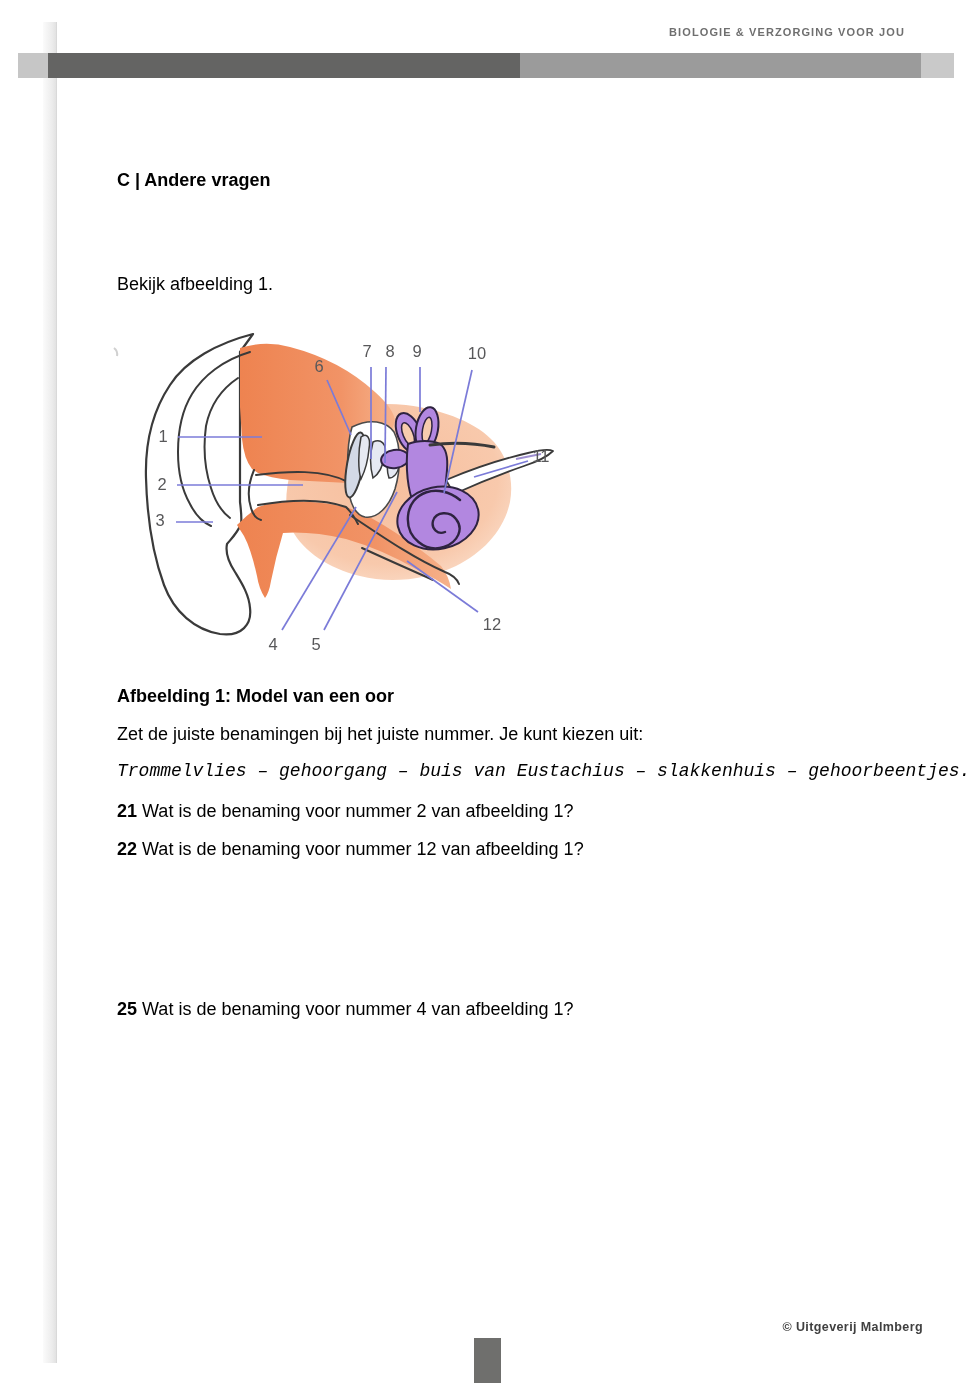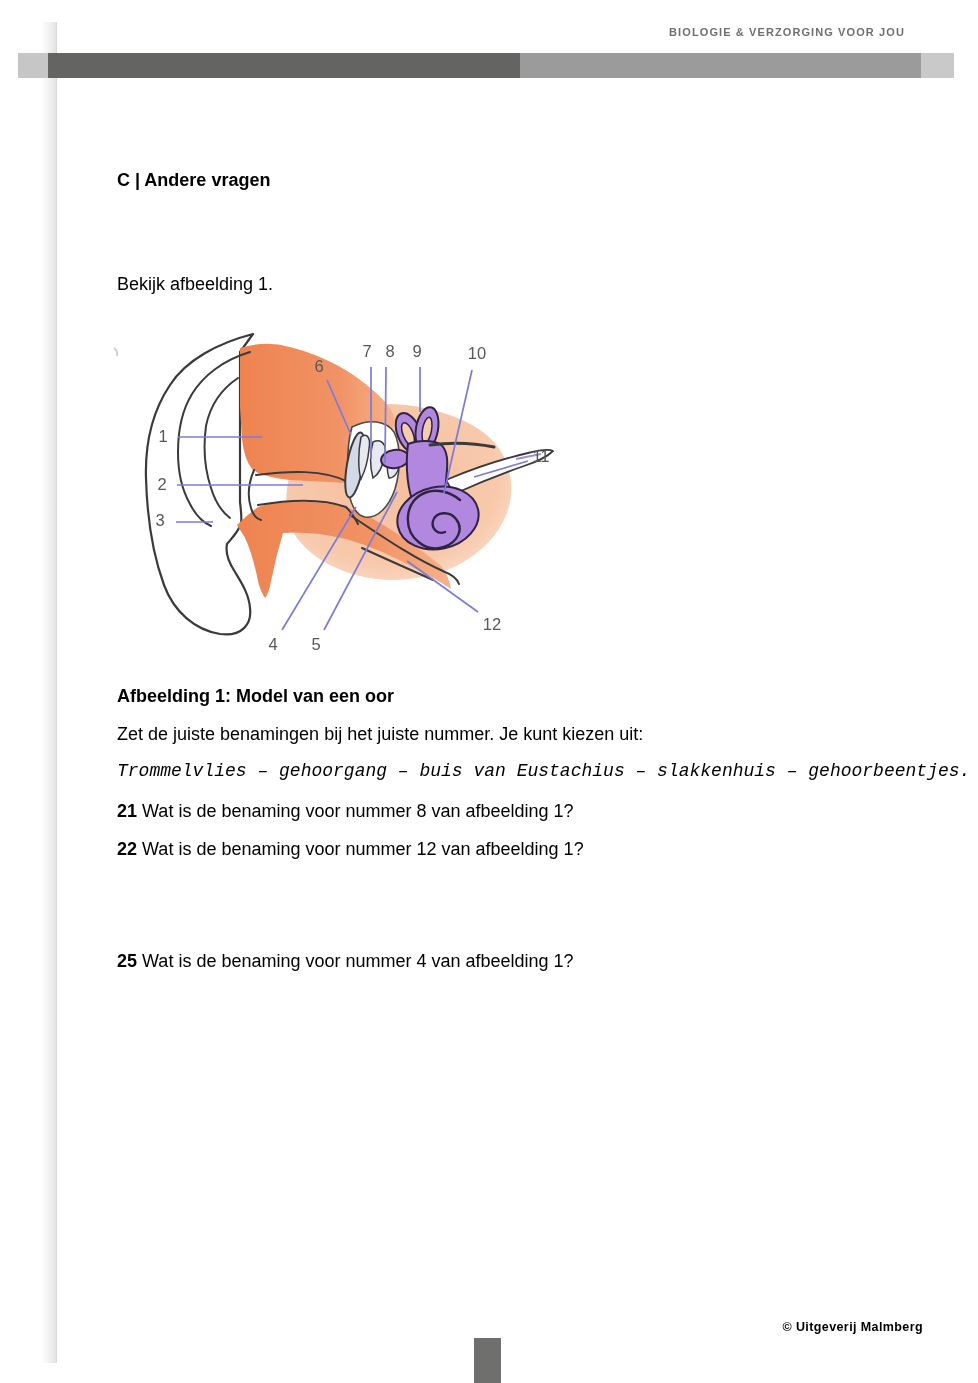--- a/index.html
+++ b/index.html
@@ -23,21 +23,21 @@
   .heading{top:169px;font-weight:bold;}
   .intro{top:233px;margin-top:40px;}
   .caption{top:685px;font-weight:bold;}
   .instruction{top:723px;}
   .options{top:760px;font-style:italic;font-family:Liberation Mono, monospace;}
   .question .qnum{font-weight:bold;text-align:right;}
   
   .figure{position:absolute;left:108px;top:332px;width:460px;height:330px;}
   
   .footer{position:absolute;top:1320px;right:55px;font-size:12.5px;font-weight:bold;
-          letter-spacing:.4px;color:#000000;}
+          letter-spacing:.4px;color:#404040;}
   .page-marker{position:absolute;left:474px;top:1338px;width:27px;height:45px;background:#6f6f6d;}
 </style>
 </head>
 <body>
 
 <div class="page">
 
   <div class="side-bar"></div>
 
   <div class="brand">BIOLOGIE &amp; VERZORGING VOOR JOU</div>
@@ -160,27 +160,27 @@
       <text x="384" y="298">12</text>
     </g>
   </svg>
 
   <div class="tx caption">Afbeelding 1: Model van een oor</div>
   <div class="tx instruction">Zet de juiste benamingen bij het juiste nummer. Je kunt kiezen uit:</div>
   <div class="tx options">Trommelvlies – gehoorgang – buis van Eustachius – slakkenhuis – gehoorbeentjes.</div>
 
   <div class="tx question" style="top:800px">
     <span class="qnum">21</span>
-    <span>Wat is de benaming voor nummer 8 van afbeelding 1?</span>
+    <span>Wat is de benaming voor nummer 2 van afbeelding 1?</span>
   </div>
   <div class="tx question" style="top:838px">
     <span class="qnum">22</span>
     <span>Wat is de benaming voor nummer 12 van afbeelding 1?</span>
   </div>
-  <div class="tx question" style="top:950px">
+  <div class="tx question" style="top:998px">
     <span class="qnum">25</span>
     <span>Wat is de benaming voor nummer 4 van afbeelding 1?</span>
   </div>
 
   <div class="footer">© Uitgeverij Malmberg</div>
   <div class="page-marker"></div>
 
 </div>
 
 </body></html>

